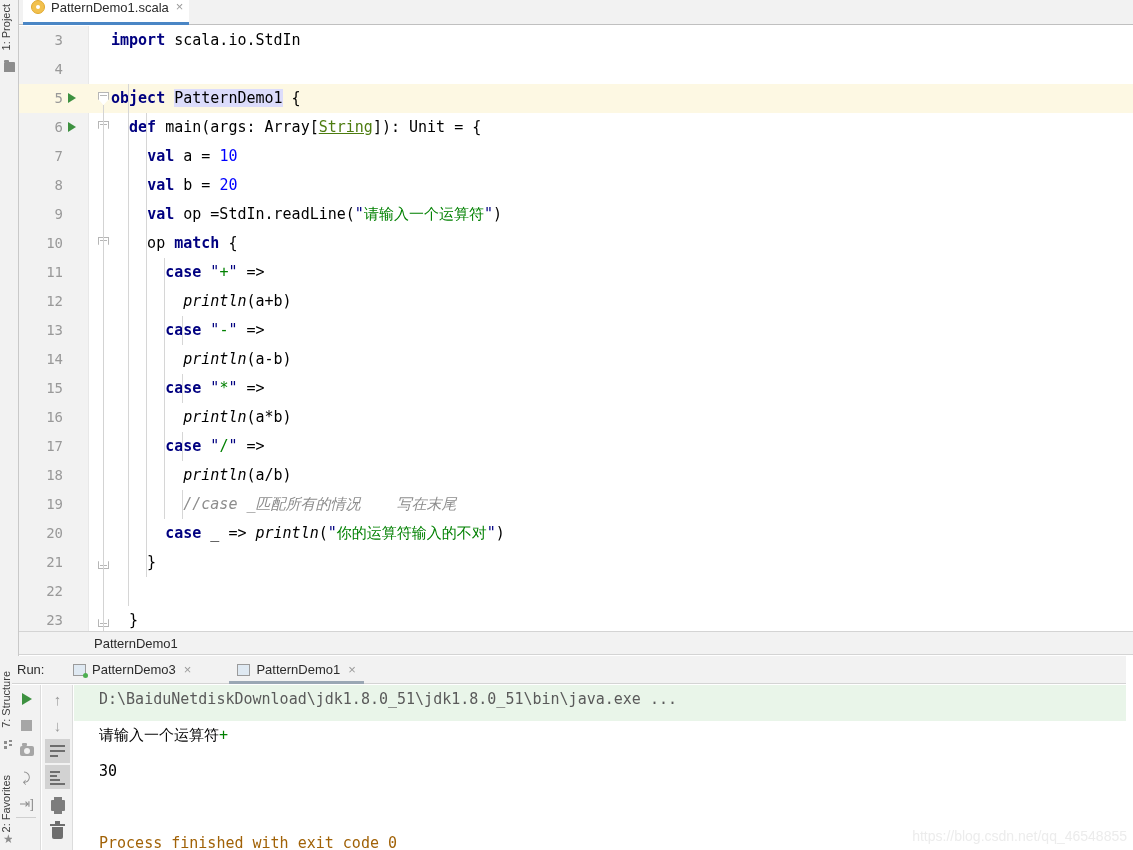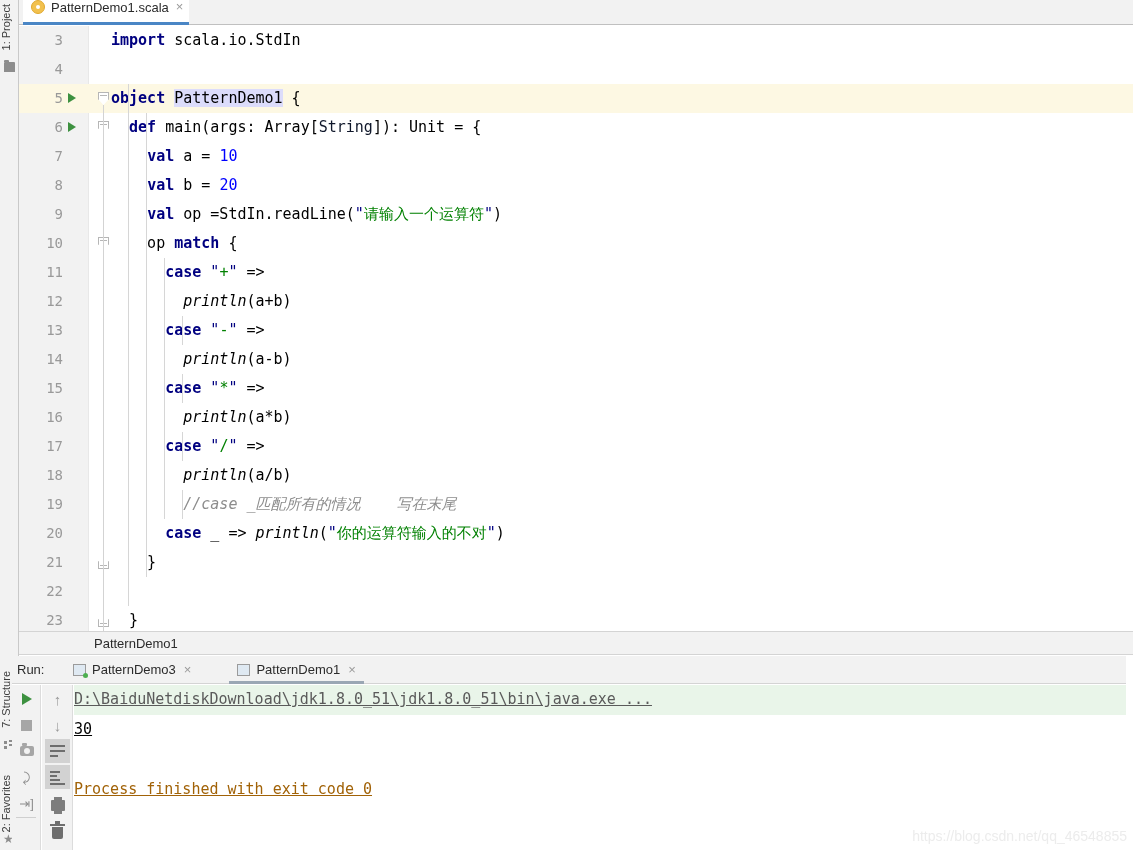--- a/index.html
+++ b/index.html
@@ -187,21 +187,21 @@
   }
   .guide {
     position: absolute;
     width: 1px; background: #d6d6d6;
   }
 
   .kw  { color: #000080; font-weight: bold; }
   .str { color: #008000; }
   .qt  { color: #000080; }
   .num { color: #0000ff; }
-  .typ { color: #0f172a; }
+  .typ { color: #4d7c0f; text-decoration: underline; }
   .fn  { font-style: italic; }
   .cm  { color: #8c8c8c; font-style: italic; }
   .id-hl { background: #dcdcfb; }
 
   
   .breadcrumb {
     position: absolute; left: 19px; top: 631px;
     width: 1114px; height: 24px;
     background: #f2f2f2;
     border-top: 1px solid #d4d4d4;
@@ -344,21 +344,21 @@
   }
 
   .console {
     position: absolute; left: 62px; top: 29px;
     width: 1052px; height: 165px;
     background: #ffffff;
     font-family: "DejaVu Sans Mono", monospace;
     font-size: 15px;
     overflow: hidden;
   }
-  .c-line { height: 30px; line-height: 29px; white-space: pre;  text-decoration: underline;}
+  .c-line { height: 36px; line-height: 29px; white-space: pre; padding-left: 25px;}
   .c-cmd  { background: #e9f5e9; color: #5a5a5a; }
   .c-out  { color: #000000; }
   .c-green{ color: #008000; }
   .c-fin  { color: #a16207; }
 
   .watermark {
     position: absolute; right: 6px; bottom: 6px;
     font-size: 14px; color: #ececec;
     font-family: "Liberation Sans", sans-serif;
   }
@@ -490,20 +490,21 @@
       <div class="tb-btn" style="top:108px;left:3px;">
           <span class="printer"></span>
         </div>
       <div class="tb-btn" style="top:136px;left:3px;">
           <span class="trash"></span>
         </div>
     </div>
 
     <div class="console" id="console">
         <div class="c-line c-cmd"><span>D:\BaiduNetdiskDownload\jdk1.8.0_51\jdk1.8.0_51\bin\java.exe ...</span></div>
+        <div class="c-line c-out"><span>请输入一个运算符</span><span class="c-green">+</span></div>
         <div class="c-line c-out"><span>30</span></div>
         <div class="c-line c-out"><span></span></div>
         <div class="c-line c-fin"><span>Process finished with exit code 0</span></div>
       </div>
   </div>
 
   <div class="watermark">https://blog.csdn.net/qq_46548855</div>
 </div>
 
 </body></html>

